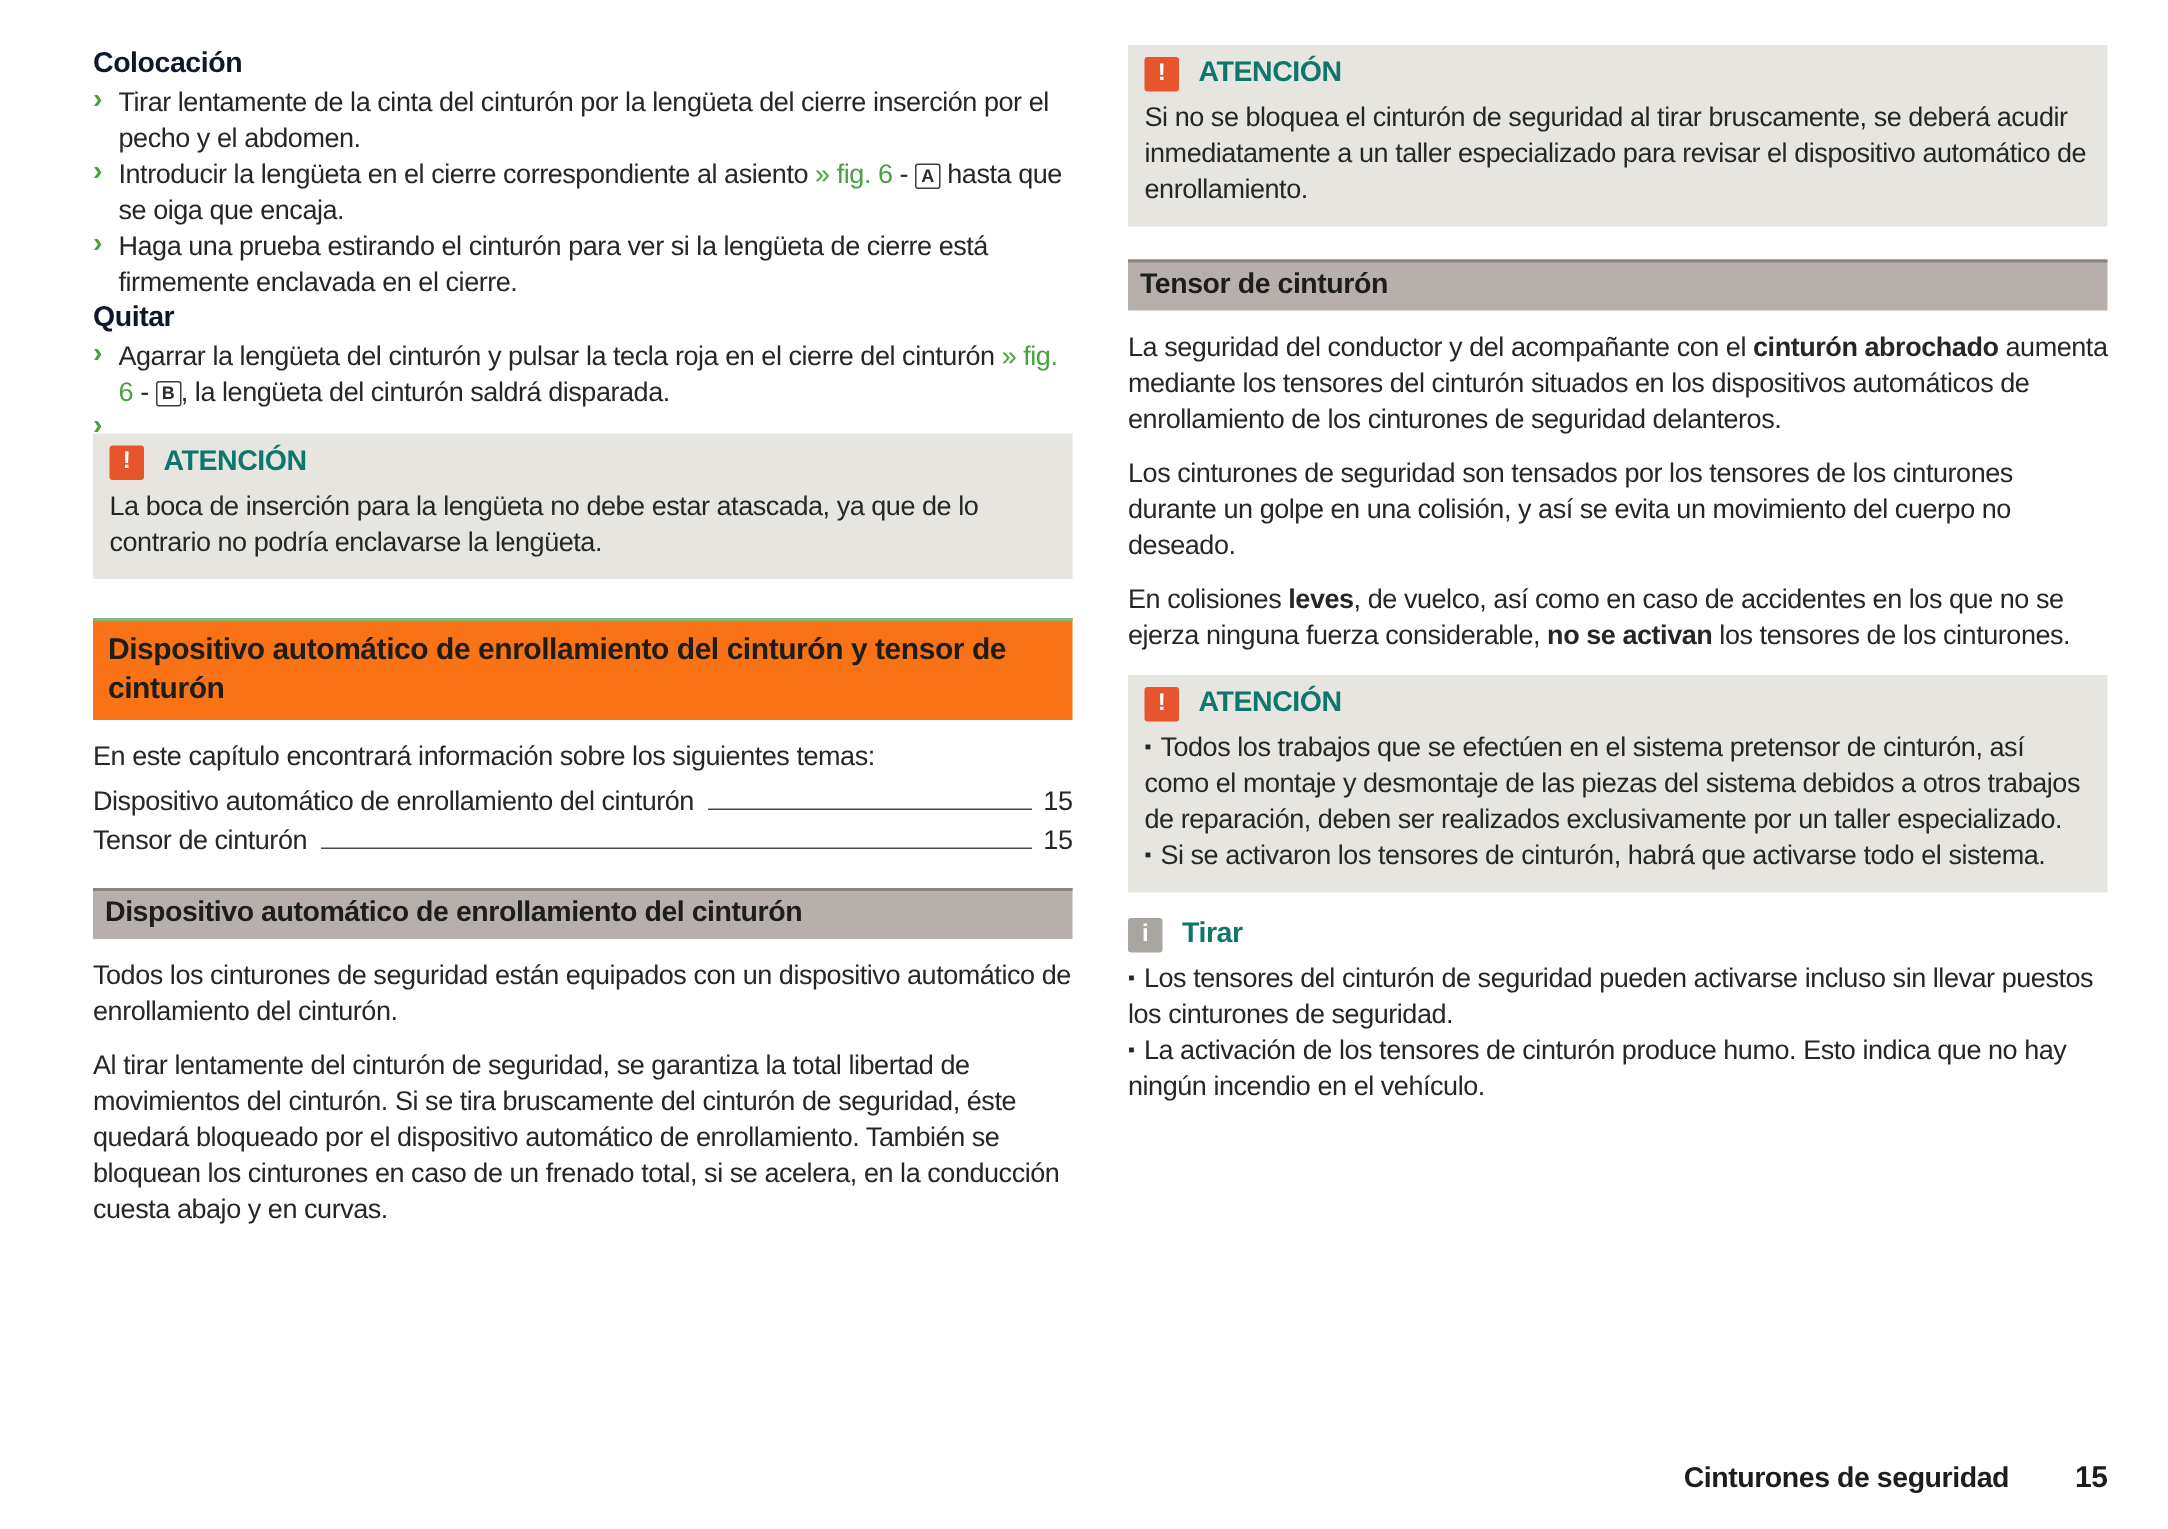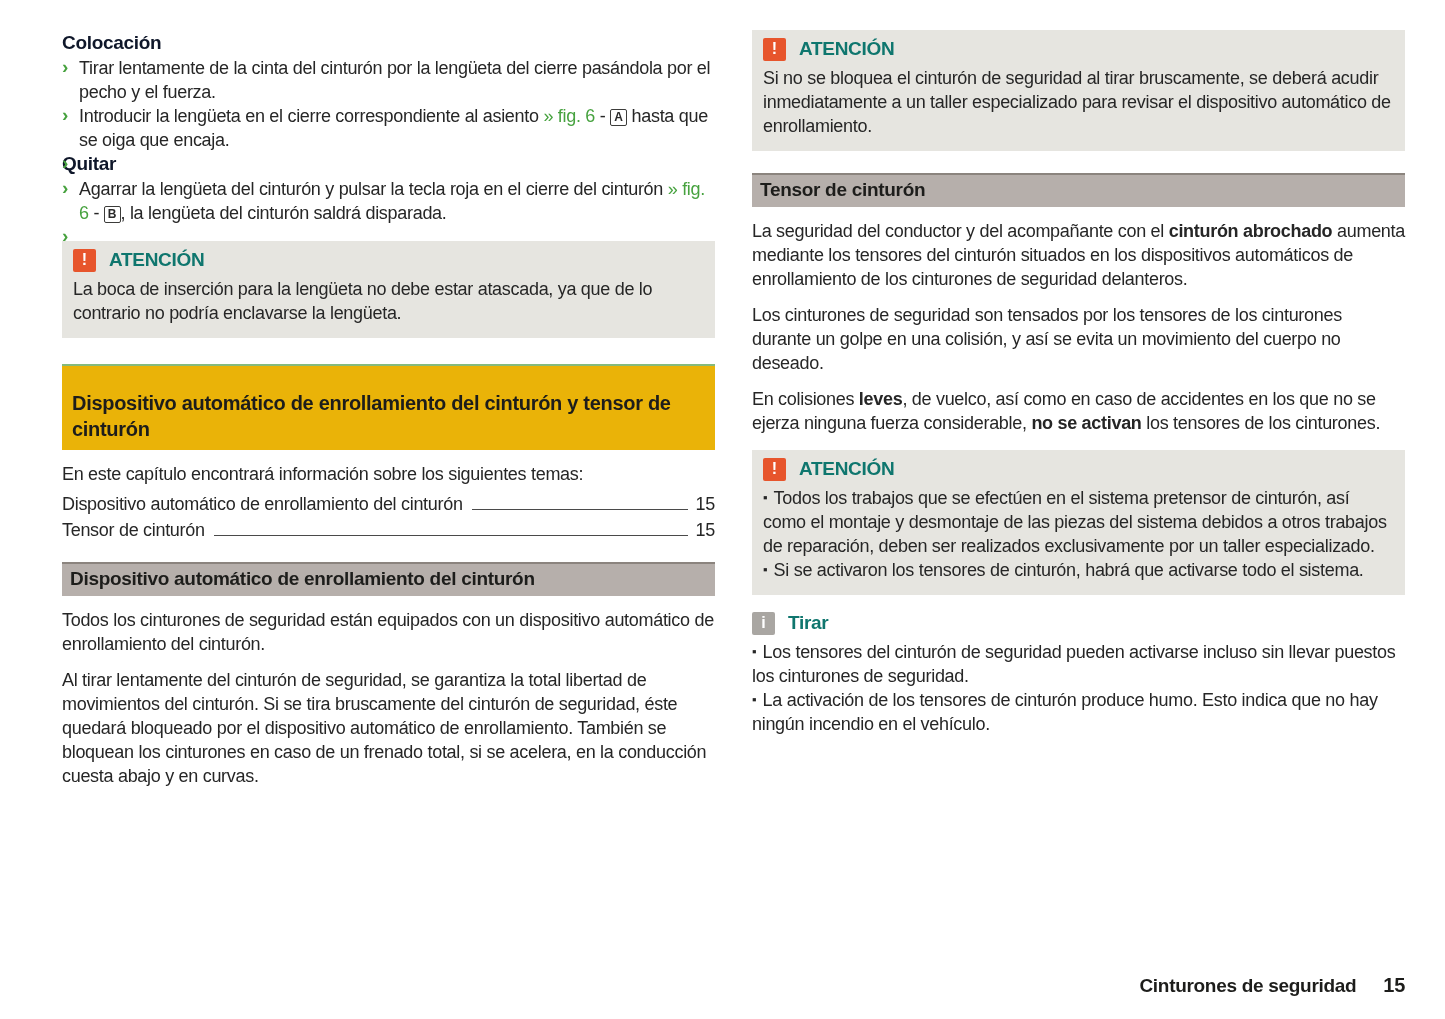--- a/index.html
+++ b/index.html
@@ -34,22 +34,22 @@
     width:23px;height:23px;border-radius:2px;flex:0 0 23px;
     display:flex;align-items:center;justify-content:center;
     color:#ffffff;font-weight:bold;font-size:16px;line-height:1;letter-spacing:0;
   }
   .sqicon.warn{background:#e7552c;}
   .sqicon.info{background:#a9a6a2;}
   .boxtitle b{font-size:19px;color:#0f766e;}
 
   
   .chapterbox{
-    background:#eab308;border-top:2px solid #85ba7c;
-    padding:24px 10px 8px 10px;margin-top:26px;
+    background:#f97316;border-top:2px solid #85ba7c;
+    padding:6px 10px 8px 10px;margin-top:26px;
     font-size:20px;font-weight:bold;line-height:26px;color:#1d1d1b;
   }
 
   
   .graybar{
     background:#b6afab;border-top:2px solid #8b847e;
     min-height:28px;display:flex;align-items:center;gap:10px;
     padding:1px 8px 3px 8px;margin-top:15px;
     font-size:19px;font-weight:bold;color:#1d1d1b;
   }
@@ -62,43 +62,44 @@
   .toclabel{white-space:nowrap;}
   .tocleader{flex:1;border-bottom:1.5px solid #4a4a4a;margin:0 8px 5px 9px;height:1px;}
   .tocpage{white-space:nowrap;}
 
   
   .sqline{margin:0;}
   .sqb{font-size:13px;vertical-align:2px;letter-spacing:0;margin-right:6px;}
 
   #footer{
     position:absolute;right:40px;bottom:21px;
-    display:flex;align-items:baseline;gap:27px;
+    display:flex;align-items:baseline;gap:44px;
     font-weight:bold;color:#1d1d1b;
   }
   #footer .sec{font-size:19px;}
   #footer .num{font-size:20px;}
 </style>
 </head>
 <body>
 
 <div class="col" id="col-left">
 
   <h3 class="subhead">Colocación</h3>
 
   <div class="bullet">
     <span class="chev">›</span>
-    <span>Tirar lentamente de la cinta del cinturón por la lengüeta del cierre pasándola por el pecho y el fuerza.</span>
+    <span>Tirar lentamente de la cinta del cinturón por la lengüeta del cierre inserción por el pecho y el abdomen.</span>
   </div>
   <div class="bullet">
     <span class="chev">›</span>
     <span><span>Introducir la lengüeta en el cierre correspondiente al asiento </span><a class="greenlink">» fig. 6</a><span> - </span><span class="keybox">A</span><span> hasta que se oiga que encaja.</span></span>
   </div>
   <div class="bullet">
     <span class="chev">›</span>
+    <span>Haga una prueba estirando el cinturón para ver si la lengüeta de cierre está firmemente enclavada en el cierre.</span>
   </div>
 
   <h3 class="subhead mt">Quitar</h3>
 
   <div class="bullet">
     <span class="chev">›</span>
     <span><span>Agarrar la lengüeta del cinturón y pulsar la tecla roja en el cierre del cinturón </span><a class="greenlink">» fig. 6</a><span> - </span><span class="keybox">B</span><span>, la lengüeta del cinturón saldrá disparada.</span></span>
   </div>
   <div class="bullet">
     <span class="chev">›</span>

